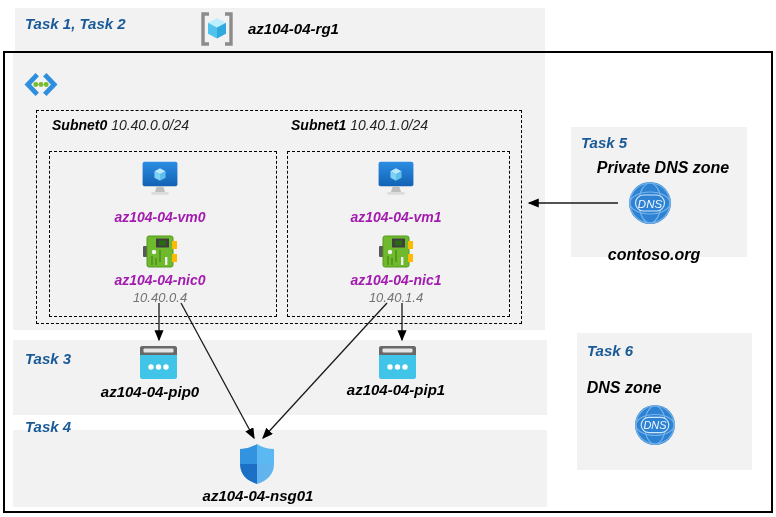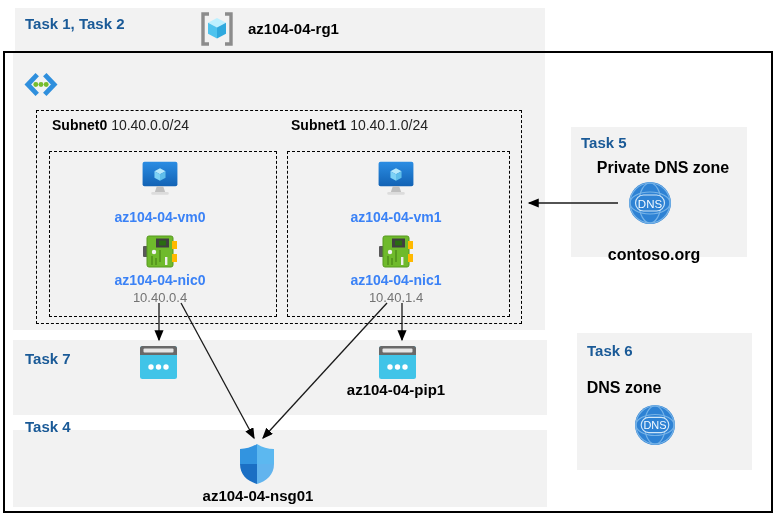--- a/index.html
+++ b/index.html
@@ -1,25 +1,25 @@
 <!DOCTYPE html>
 <html><head>
 <meta charset="utf-8">
 <style>
   html,body{margin:0;padding:0;background:#fff;}
   #canvas{
     position:relative;width:776px;height:517px;overflow:hidden;
-    font-family:"Liberation Sans",sans-serif;color:#000;background:#fff;
+    font-family:"Liberation Sans",sans-serif;color:#000;background:#fff;font-style:italic;
   }
   .panel{position:absolute;background:#F2F2F2;}
   .outer-rect{position:absolute;left:3px;top:51px;width:770px;height:462px;
     border:2px solid #000;box-sizing:border-box;background:transparent;}
   .txt{position:absolute;white-space:nowrap;}
   .task-label{font-size:15px;font-weight:700;color:#1A5A97;}
-  .res-label{font-size:14px;font-weight:700;color:#3b82f6;}
+  .res-label{font-size:14px;font-weight:700;color:#a21caf;}
   .big-label{font-size:16px;font-weight:700;color:#000;}
   .ip-label{font-size:13px;color:#737373;}
   .cidr{font-weight:400;color:#222;}
   .center{transform:translateX(-50%);}
   .dashed{position:absolute;border:1px dashed #000;box-sizing:border-box;}
   .icon{position:absolute;text-align:center;}
   svg{display:block;}
   #arrow-overlay{position:absolute;left:0;top:0;z-index:6;pointer-events:none;}
 </style>
 </head>
@@ -131,32 +131,33 @@
       <rect x="8" y="21" width="2" height="9" fill="#57991F"></rect>
       <rect x="12" y="23" width="2" height="7" fill="#57991F"></rect>
       <rect x="16" y="15" width="2" height="12" fill="#57991F"></rect>
       <rect x="22" y="22" width="2.4" height="8" fill="#EFEFEF"></rect>
     </svg>
   </div>
   <div class="txt res-label center" style="left:396px;top:272px;">az104-04-nic1</div>
   <div class="txt ip-label center" style="left:396px;top:290px;">10.40.1.4</div>
 
   <div class="panel" style="left:13px;top:340px;width:534px;height:75px;"></div>
-  <div class="txt task-label" style="left:25px;top:350px;">Task 7</div>
+  <div class="txt task-label" style="left:25px;top:350px;">Task 3</div>
 
   <div class="icon" style="left:140px;top:346px;">
     <svg width="37" height="33" viewBox="0 0 37 33">
       <rect x="0" y="0" width="37" height="33" rx="2.5" fill="#40C4E8"></rect>
       <path d="M2.5,0 h32 a2.5,2.5 0 0 1 2.5,2.5 V9 H0 V2.5 A2.5,2.5 0 0 1 2.5,0 Z" fill="#696969"></path>
       <rect x="3.5" y="2.5" width="30" height="4" rx="1" fill="#E6E6E6"></rect>
       <circle cx="11" cy="21" r="2.7" fill="#fff"></circle>
       <circle cx="18.5" cy="21" r="2.7" fill="#fff"></circle>
       <circle cx="26" cy="21" r="2.7" fill="#fff"></circle>
     </svg>
   </div>
+  <div class="txt center" style="left:150px;top:383px;font-size:15px;font-weight:700;">az104-04-pip0</div>
 
   <div class="icon" style="left:379px;top:346px;">
     <svg width="37" height="33" viewBox="0 0 37 33">
       <rect x="0" y="0" width="37" height="33" rx="2.5" fill="#40C4E8"></rect>
       <path d="M2.5,0 h32 a2.5,2.5 0 0 1 2.5,2.5 V9 H0 V2.5 A2.5,2.5 0 0 1 2.5,0 Z" fill="#696969"></path>
       <rect x="3.5" y="2.5" width="30" height="4" rx="1" fill="#E6E6E6"></rect>
       <circle cx="11" cy="21" r="2.7" fill="#fff"></circle>
       <circle cx="18.5" cy="21" r="2.7" fill="#fff"></circle>
       <circle cx="26" cy="21" r="2.7" fill="#fff"></circle>
     </svg>

